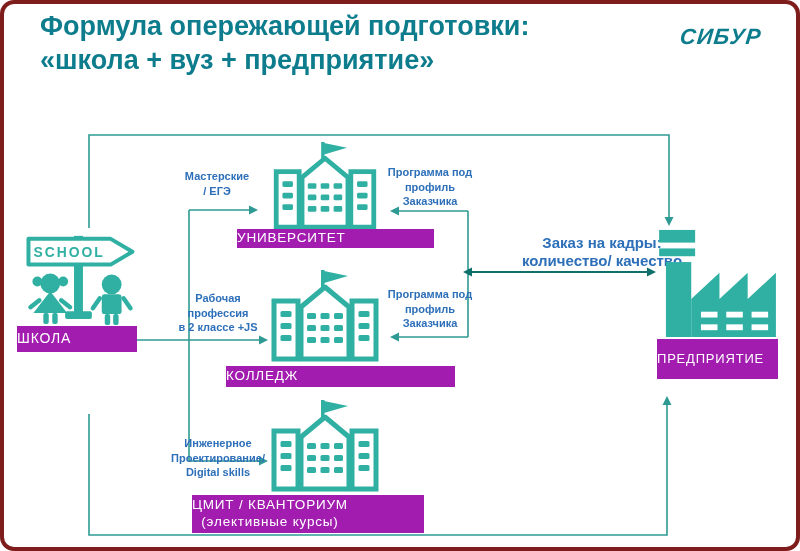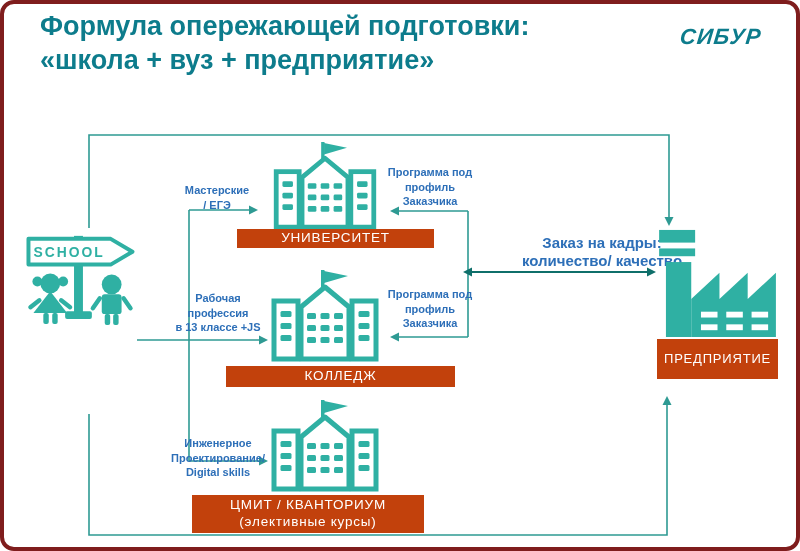--- a/index.html
+++ b/index.html
@@ -18,22 +18,22 @@
     left:676px; top:20px; width:100px;
     font-size:22px; font-weight:bold; font-style:italic;
     transform:skewX(-6deg); letter-spacing:1px; color:#0D7C8C;
   }
   .blue {
     color:#2D6FB8; font-weight:bold; font-size:11px; line-height:1.32;
     text-align:center; white-space:pre-line;
   }
   .blue.big { font-size:15px; line-height:1.22; }
   .box {
-    position:absolute; background:#c2410c; color:#ffffff;
-    display:flex; align-items:center; justify-content:center;
+    position:absolute; background:#a21caf; color:#ffffff;
+    display:flex; align-items:center; justify-content:flex-start;
     text-align:center; letter-spacing:0.8px; font-size:13.5px; line-height:1.25;
     white-space:pre-line;
   }
   svg { display:block; }
   .lines { left:0; top:0; pointer-events:none; }
 </style>
 </head>
 <body>
 
 <div class="slide">
@@ -63,28 +63,28 @@
     <g fill="#0F6F6A" stroke="none">
       <polygon points="468,263.5 468,272.5 459,268"></polygon>
       <polygon points="643,263.5 643,272.5 652,268"></polygon>
     </g>
   </svg>
 
   <div class="abs title">Формула опережающей подготовки:
 «школа + вуз + предприятие»</div>
   <div class="abs logo">СИБУР</div>
 
-  <div class="abs blue" style="left:168px; top:179px; width:90px;">Мастерские
+  <div class="abs blue" style="left:168px; top:165px; width:90px;">Мастерские
 / ЕГЭ</div>
   <div class="abs blue" style="left:382px; top:161px; width:88px;">Программа под
 профиль
 Заказчика</div>
   <div class="abs blue" style="left:168px; top:287px; width:92px;">Рабочая
 профессия
-в 13 классе +JS</div>
+в 2 классе +JS</div>
   <div class="abs blue" style="left:382px; top:283px; width:88px;">Программа под
 профиль
 Заказчика</div>
   <div class="abs blue big" style="left:462px; top:230px; width:176px;margin-left:48px;">Заказ на кадры:
 количество/ качество</div>
   <div class="abs blue" style="left:164px; top:432px; width:100px;">Инженерное
 Проектирование/
 Digital skills</div>
 
   <svg class="abs" style="left:8px; top:218px;" width="130" height="104" viewBox="0 0 130 105">
@@ -207,20 +207,23 @@
     <g fill="#ffffff">
       <rect x="45" y="86" width="17" height="6"></rect>
         <rect x="71" y="86" width="17" height="6"></rect>
         <rect x="97" y="86" width="17" height="6"></rect>
       <rect x="45" y="99" width="17" height="6"></rect>
         <rect x="71" y="99" width="17" height="6"></rect>
         <rect x="97" y="99" width="17" height="6"></rect>
     </g>
   </svg>
 
+  <div class="box" style="left:13px; top:322px; width:120px; height:26px; font-size:14px;">
+    <span>ШКОЛА</span>
+  </div>
   <div class="box" style="left:233px; top:225px; width:197px; height:19px;">
     <span>УНИВЕРСИТЕТ</span>
   </div>
   <div class="box" style="left:222px; top:362px; width:229px; height:21px;">
     <span>КОЛЛЕДЖ</span>
   </div>
   <div class="box" style="left:188px; top:491px; width:232px; height:38px;">
     <span>ЦМИТ / КВАНТОРИУМ
 (элективные курсы)</span>
   </div>

